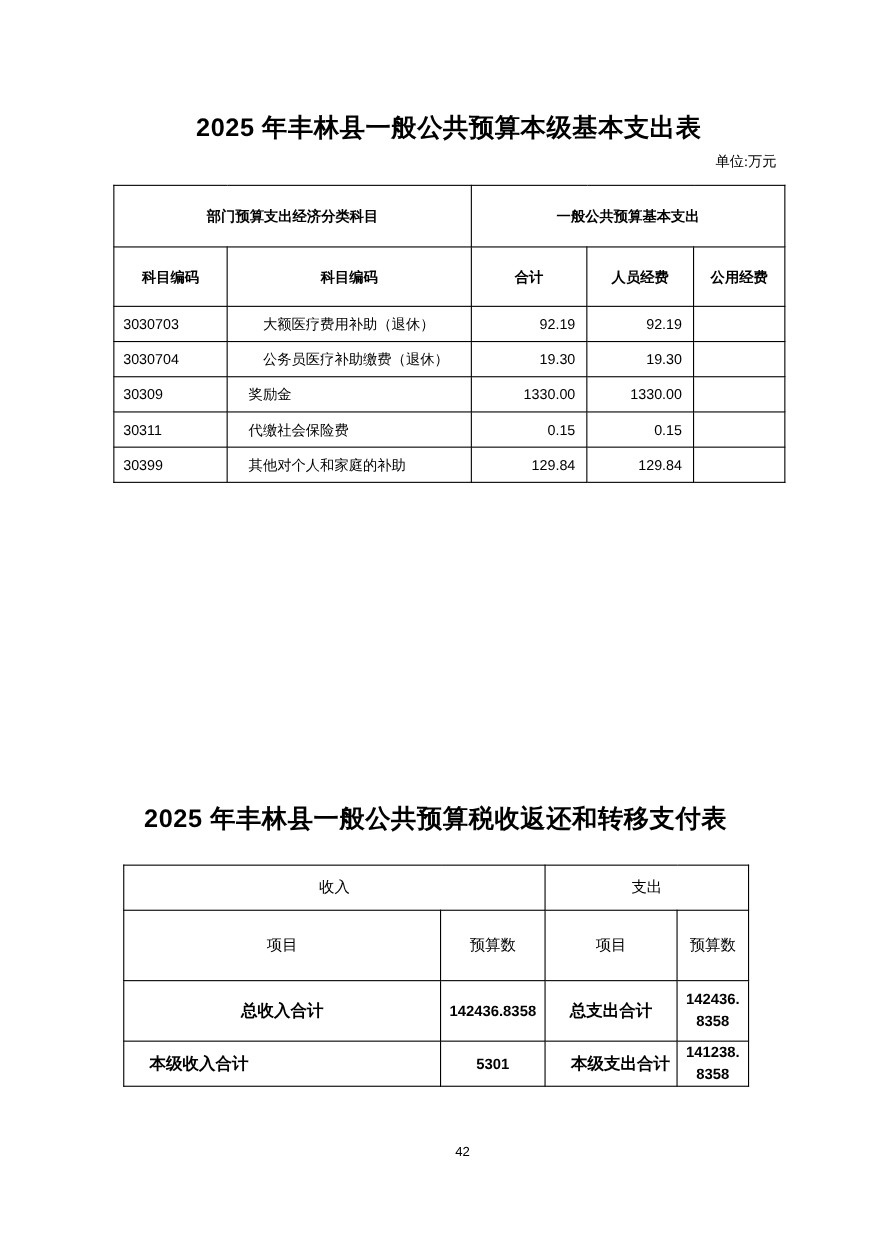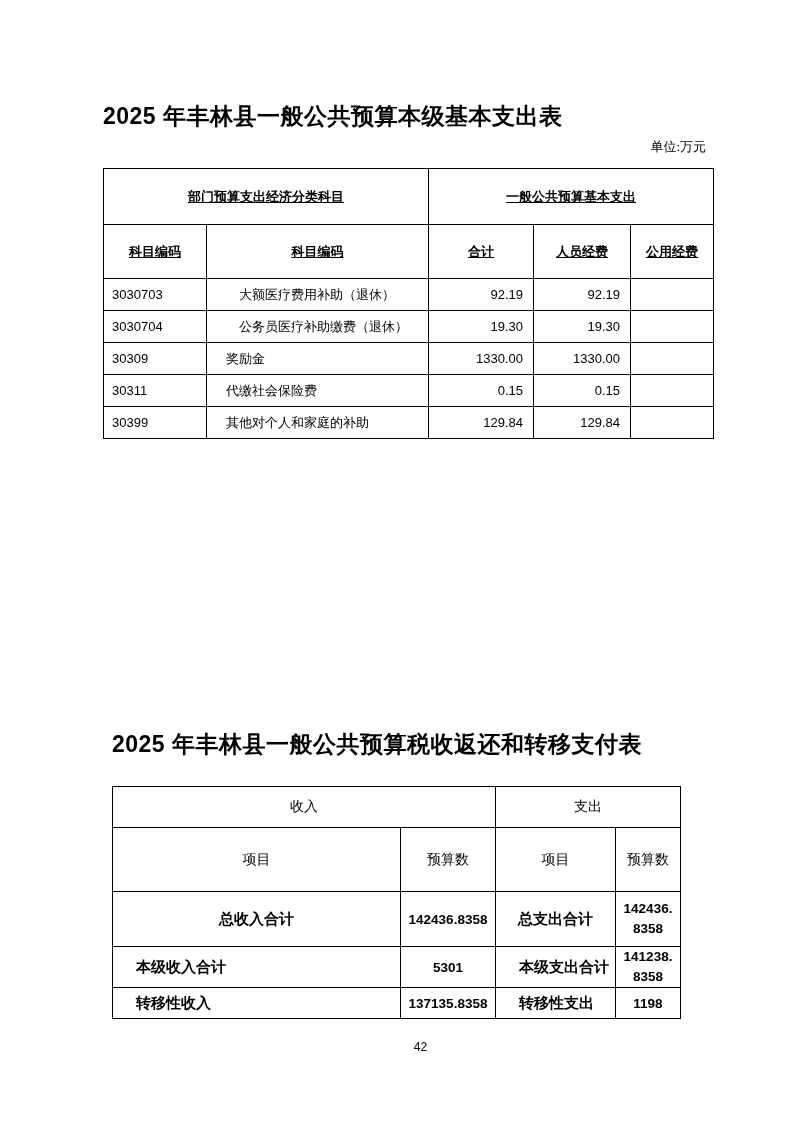--- a/index.html
+++ b/index.html
@@ -11,20 +11,21 @@
     position: relative;
     width: 793px;
     height: 1122px;
     background: #ffffff;
     font-family: "Liberation Sans", sans-serif;
     color: #000000;
     overflow: hidden;
   }
   .doc-title {
     position: absolute;
+    text-align: center;
     font-size: 23px;
     font-weight: bold;
     letter-spacing: 0.5px;
     white-space: nowrap;
   }
   .title-1 { left: 103px; top: 101px; width: 610px; }
   .title-2 { left: 112px; top: 729px; width: 568px; }
   .unit-note {
     position: absolute;
     left: 103px;
@@ -48,21 +49,20 @@
     overflow: hidden;
   }
   
   .t1 tr.gh  { height: 56px; }
   .t1 tr.ch  { height: 54px; }
   .t1 tr.dr  { height: 32px; }
   .t1 th {
     font-size: 13px;
     font-weight: bold;
     text-align: center;
-    text-decoration: underline;
   }
   .t1 td { font-size: 13px; font-weight: normal; }
   .t1 td.code { text-align: left; padding-left: 8px; }
   .t1 td.name { text-align: left; padding-left: 19px; white-space: pre-wrap; }
   .t1 td.num  { text-align: right; padding-right: 10px; }
   
   .t2 tr.gh  { height: 41px; margin-left: 12px; }
   .t2 tr.ch  { height: 64px; }
   .t2 tr.r1  { height: 55px; }
   .t2 tr.r2  { height: 41px; }
@@ -190,24 +190,18 @@
         <td class="val wrap">142436.
 8358</td>
       </tr>
       <tr class="r2">
         <td class="item left">本级收入合计</td>
         <td class="val">5301</td>
         <td class="item left">本级支出合计</td>
         <td class="val wrap">141238.
 8358</td>
       </tr>
-      <tr class="r3">
-        <td class="item left">转移性收入</td>
-        <td class="val">137135.8358</td>
-        <td class="item left">转移性支出</td>
-        <td class="val">1198</td>
-      </tr>
     </tbody>
   </table>
 
   <div class="page-number">42</div>
 
 </div>
 
 </body></html>

